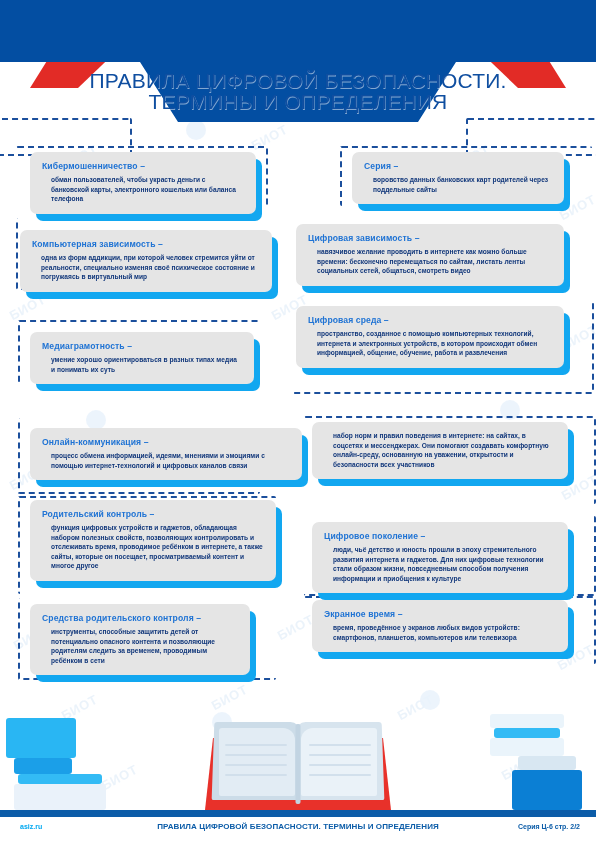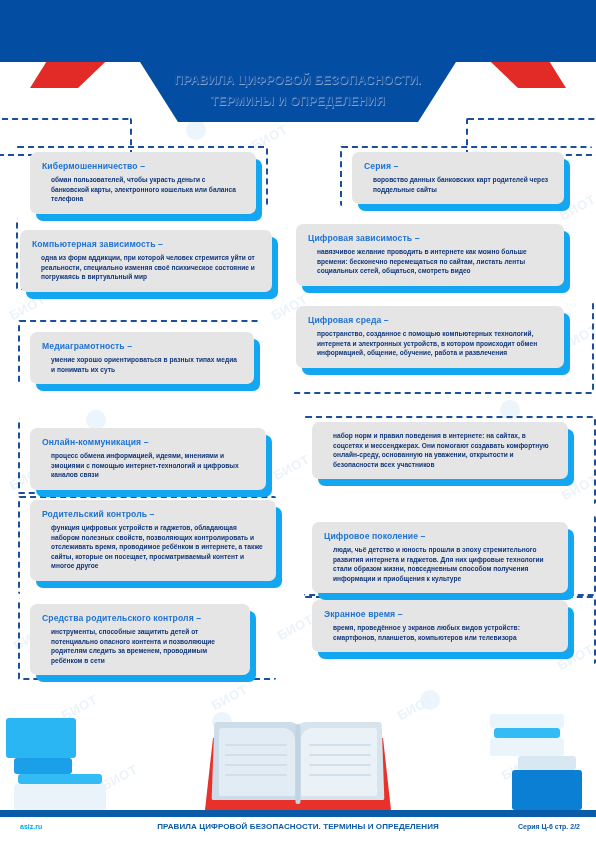--- a/index.html
+++ b/index.html
@@ -34,21 +34,21 @@
 
   .logo-pill{position:absolute;left:50%;top:19px;transform:translateX(-50%);
      height:26px;background:#fff;border-radius:13px;
      display:flex;align-items:center;gap:6px;padding:0 16px 0 8px;z-index:6;}
   .logo-mark{width:19px;height:19px;position:relative;flex:0 0 19px;}
   .logo-text{color:#034ea2;font-size:9.5px;font-weight:700;letter-spacing:.6px;
      white-space:nowrap;}
 
   .title{position:absolute;left:0;top:62px;width:596px;z-index:6;text-align:center;
      color:#0f4ea0;}
-  .title div{font-size:12px;font-weight:700;letter-spacing:.2px;line-height:21px;
+  .title div{font-size:21px;font-weight:400;letter-spacing:.2px;line-height:21px;
      text-shadow:.5px .5px 0 rgba(255,255,255,.5);}
   .title .l1{margin-top:8px;}
 
   
   .dframe{position:absolute;border:2px dashed #1b4f9c;z-index:1;border-radius:2px;}
   .dframe.no-b{border-bottom:none;}
   .dframe.no-t{border-top:none;}
   .dframe.no-l{border-left:none;}
   .dframe.no-r{border-right:none;}
 
@@ -179,21 +179,21 @@
   </div>
 
   <div class="card" style="left:30px;top:332px;width:224px;">
     <div class="shadow"></div>
     <div class="body">
       <p class="term">Медиаграмотность –</p>
       <p class="def">умение хорошо ориентироваться в разных типах медиа и понимать их суть</p>
     </div>
   </div>
 
-  <div class="card" style="left:30px;top:428px;width:236px;">
+  <div class="card" style="left:30px;top:428px;width:272px;">
     <div class="shadow"></div>
     <div class="body">
       <p class="term">Онлайн-коммуникация –</p>
       <p class="def">процесс обмена информацией, идеями, мнениями и эмоциями с помощью интернет-технологий и цифровых каналов связи</p>
     </div>
   </div>
 
   <div class="card" style="left:30px;top:500px;width:246px;">
     <div class="shadow"></div>
     <div class="body">

